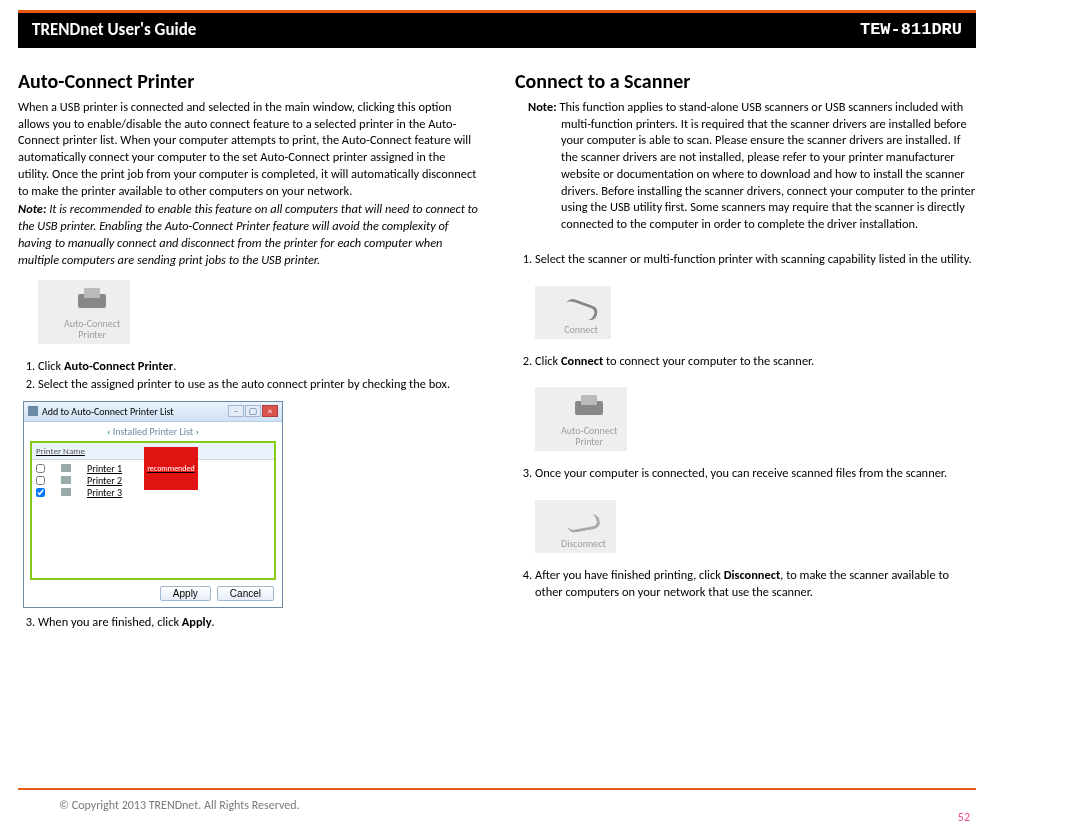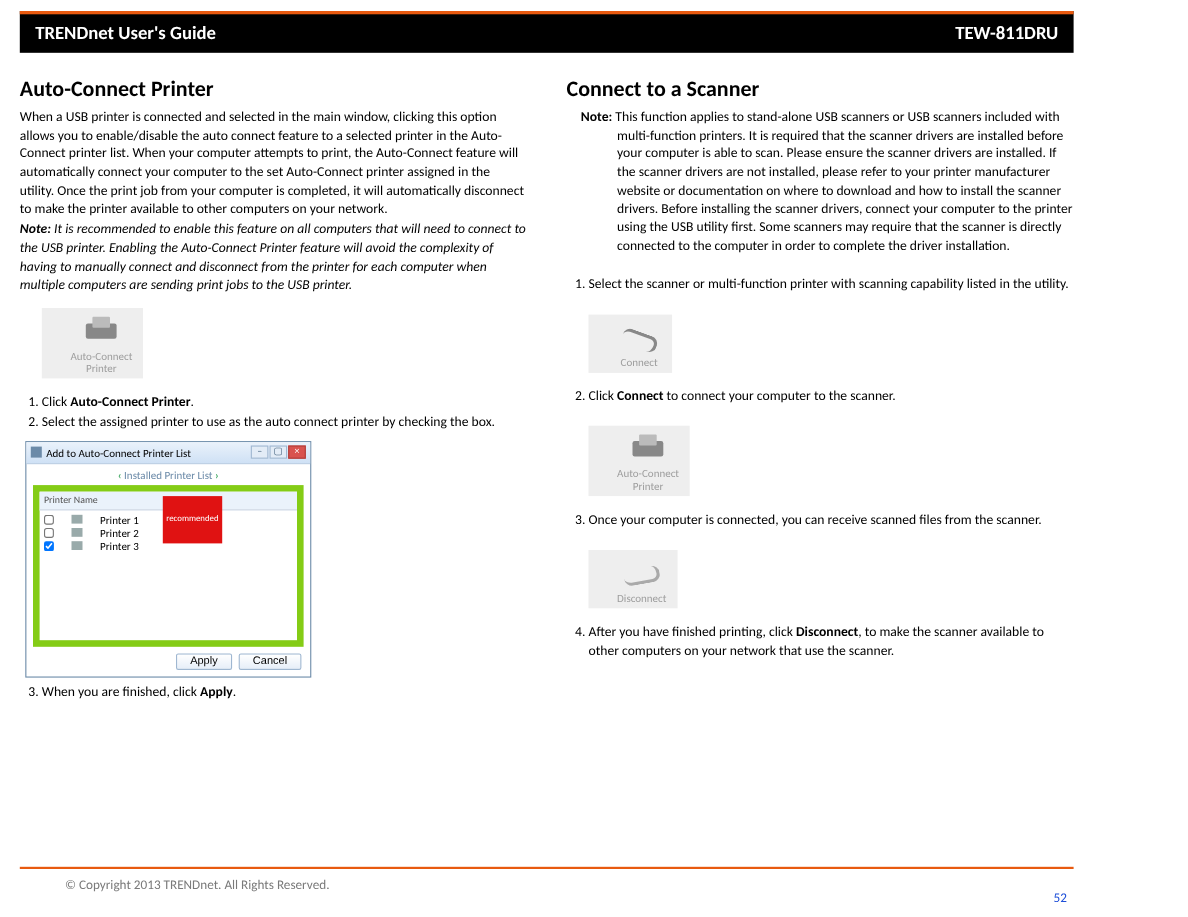--- a/index.html
+++ b/index.html
@@ -6,21 +6,21 @@
   html, body { width: 1080px; height: 834px; background: #fff; font-family: Calibri, "Segoe UI", Arial, sans-serif; color: #000; }
   .page { position: relative; width: 994px; height: 834px; padding: 10px 18px 0 18px; }
 
   
   .header-band { position: relative; height: 38px; background: #000; border-radius: 0; display: flex; align-items: center; justify-content: space-between; padding: 0 14px; }
   .header-band::before {
     content: ""; position: absolute; left: 0; right: 0; top: 0; height: 3px;
     background: #e85a10;
   }
   .header-left { color: #fff; font-weight: bold; font-size: 17px; }
-  .header-right { color: #fff; font-weight: bold; font-size: 17px; }
+  .header-right { color: #fff; font-weight: bold; font-size: 17px; font-family: Liberation Mono, monospace; }
 
   .columns { display: flex; gap: 36px; margin-top: 20px; }
   .col { flex: 1 1 50%; font-size: 12.4px; line-height: 1.35; }
 
   .section-title { font-size: 20px; font-weight: bold; margin-bottom: 4px; }
   .para { margin-bottom: 2px; }
   .note-italic { font-style: italic; margin-top: 2px; }
   .note-italic .bold-start { font-weight: bold; font-style: italic; }
 
   ol.steps { list-style: decimal; margin: 6px 0 8px 20px; }
@@ -49,38 +49,38 @@
   .dialog { width: 260px; border: 1px solid #6b8aa8; margin: 6px 0 6px 5px; font-size: 10px; background: #fff; }
   .dlg-title { display: flex; align-items: center; justify-content: space-between; height: 20px;
     background: linear-gradient(#eaf2fb, #cfe1f5); padding: 0 4px; border-bottom: 1px solid #b9cde3; }
   .dlg-title .t-left { display: flex; align-items: center; gap: 4px; }
   .dlg-title .t-left .sq { width: 10px; height: 10px; background: #6b8aa8; }
   .winbtns { display: flex; gap: 1px; }
   .winbtns span { width: 16px; height: 12px; background: #e3ecf6; border: 1px solid #9fb7d1; font-size: 9px; line-height: 10px; text-align: center; color: #46637f; }
   .winbtns .close { background: #d9534f; color: #fff; border-color: #b03e3a; }
   .dlg-sub { text-align: center; font-size: 10px; color: #6b8aa8; padding: 3px 0; }
   .dlg-sub .chev { color: #4a6; font-weight: bold; }
-  .dlg-body { border: 6px solid #84cc16; margin: 0 6px; background: #fff; }
+  .dlg-body { border: 2px solid #84cc16; margin: 0 6px; background: #fff; text-decoration: underline; }
   .dlg-head { background: #eaf2fb; border-bottom: 1px solid #cfd8e3; padding: 2px 4px; font-size: 9px; color: #555; }
   .dlg-rows { padding: 2px 4px 80px 4px; }
   .prow { display: flex; align-items: center; gap: 16px; height: 12px; }
   .prow input { width: 9px; height: 9px; }
   .pico { width: 10px; height: 8px; background: #9aa; }
   .rec { background: #e01212; color: #fff; font-size: 8px; padding: 16px 3px; margin-left: 6px; }
   .dlg-foot { display: flex; justify-content: flex-end; gap: 6px; padding: 6px 8px; }
   .dlg-btn { border: 1px solid #9fb7d1; background: linear-gradient(#fff,#e6eef8); font-size: 10px; padding: 1px 12px; border-radius: 2px; }
 
   
   .right-note { margin-left: 46px; text-indent: -33px; }
   .right-note .bold-start { font-weight: bold; }
 
   
   .footer-rule { position: absolute; left: 18px; right: 18px; bottom: 44px; height: 2px; background: #e85a10; }
   .footer-text { position: absolute; left: 20px; bottom: 22px; font-size: 12px; color: #7a7a7a; margin-left: 39px; }
-  .page-num { position: absolute; right: 24px; bottom: 10px; font-size: 12px; color: #1d4ed8; }
+  .page-num { position: absolute; right: 24px; bottom: 10px; font-size: 12px; color: #ec4899; }
 
   b { font-weight: bold; }
 </style>
 </head>
 <body>
 
 <div class="page">
 
   <div class="header-band">
     <div class="header-left">TRENDnet User's Guide</div>

